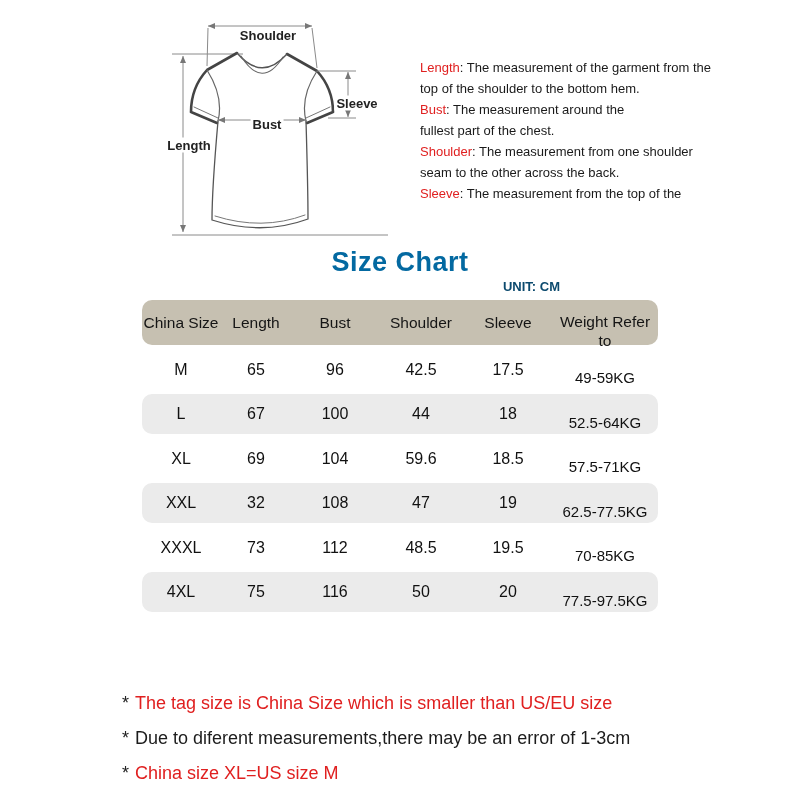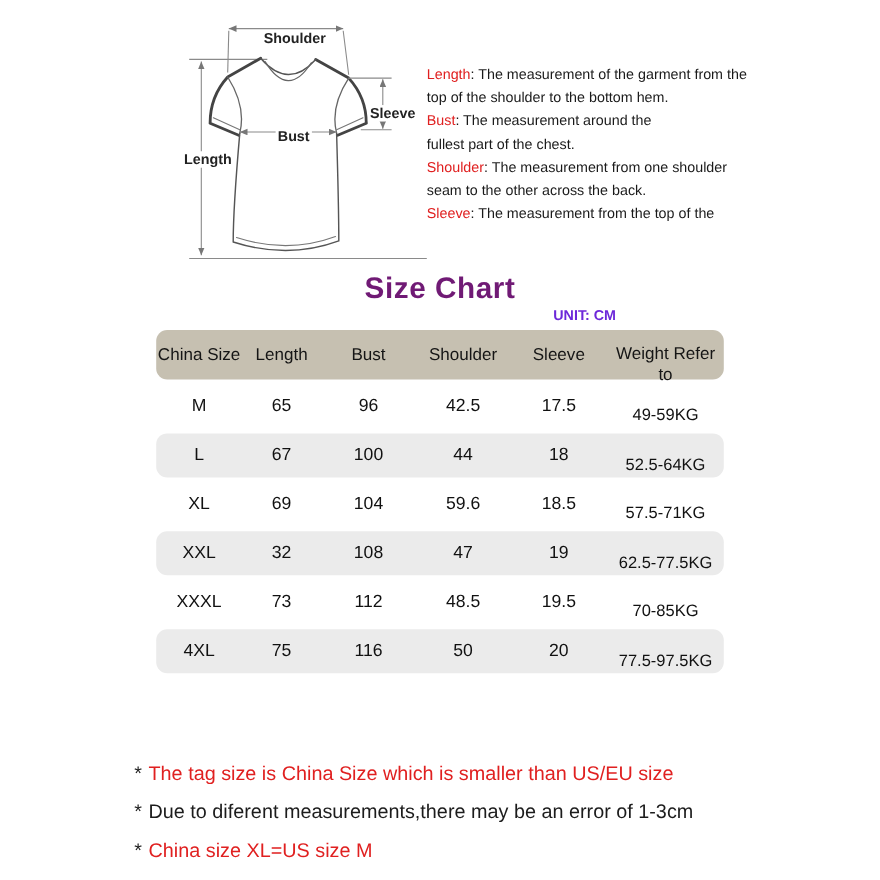--- a/index.html
+++ b/index.html
@@ -12,27 +12,27 @@
   #diagram{position:absolute;left:140px;top:0;width:256px;height:245px;}
   #diagram svg{position:absolute;left:0;top:0;}
   .diagram-label{
     position:absolute;transform:translate(-50%,-50%);
     background:#fff;padding:0 2px;font-size:13px;font-weight:600;color:#222;
     white-space:nowrap;line-height:15px;
   }
   
   #definitions{position:absolute;left:388px;top:57px;width:300px;
     font-size:13px;line-height:21px;color:#1a1a1a;}
-  .def-line{white-space:nowrap;}
+  .def-line{white-space:nowrap;margin-left:32px;}
   .def-line .red{font-weight:400;}
   
   #chart-title{position:absolute;left:0;top:247px;width:800px;text-align:center;
-    font-size:27px;font-weight:700;color:#701a75;letter-spacing:0.5px;}
+    font-size:27px;font-weight:700;color:#0369a1;letter-spacing:0.5px;}
   #unit-label{position:absolute;left:0;top:279px;width:560px;text-align:right;
-    font-size:13px;font-weight:700;color:#6d28d9;}
+    font-size:13px;font-weight:700;color:#0c4a6e;}
   
   #size-table{position:absolute;left:142px;top:300px;width:516px;}
   .t-row{display:flex;align-items:center;}
   #table-header{height:45px;background:var(--header-bg,#c6c0b1);border-radius:10px;}
   .h-cell{font-size:15.5px;color:#151515;text-align:center;line-height:19px;}
   .body-row{height:40px;margin:4.5px 0;border-radius:10px;}
   .body-row.alt{background:var(--row-alt-bg,#ebebeb);}
   .d-cell{text-align:center;font-size:16px;color:#111;}
   .d-cell.size{font-size:16px;}
   .d-cell.weight{font-size:15px;}

